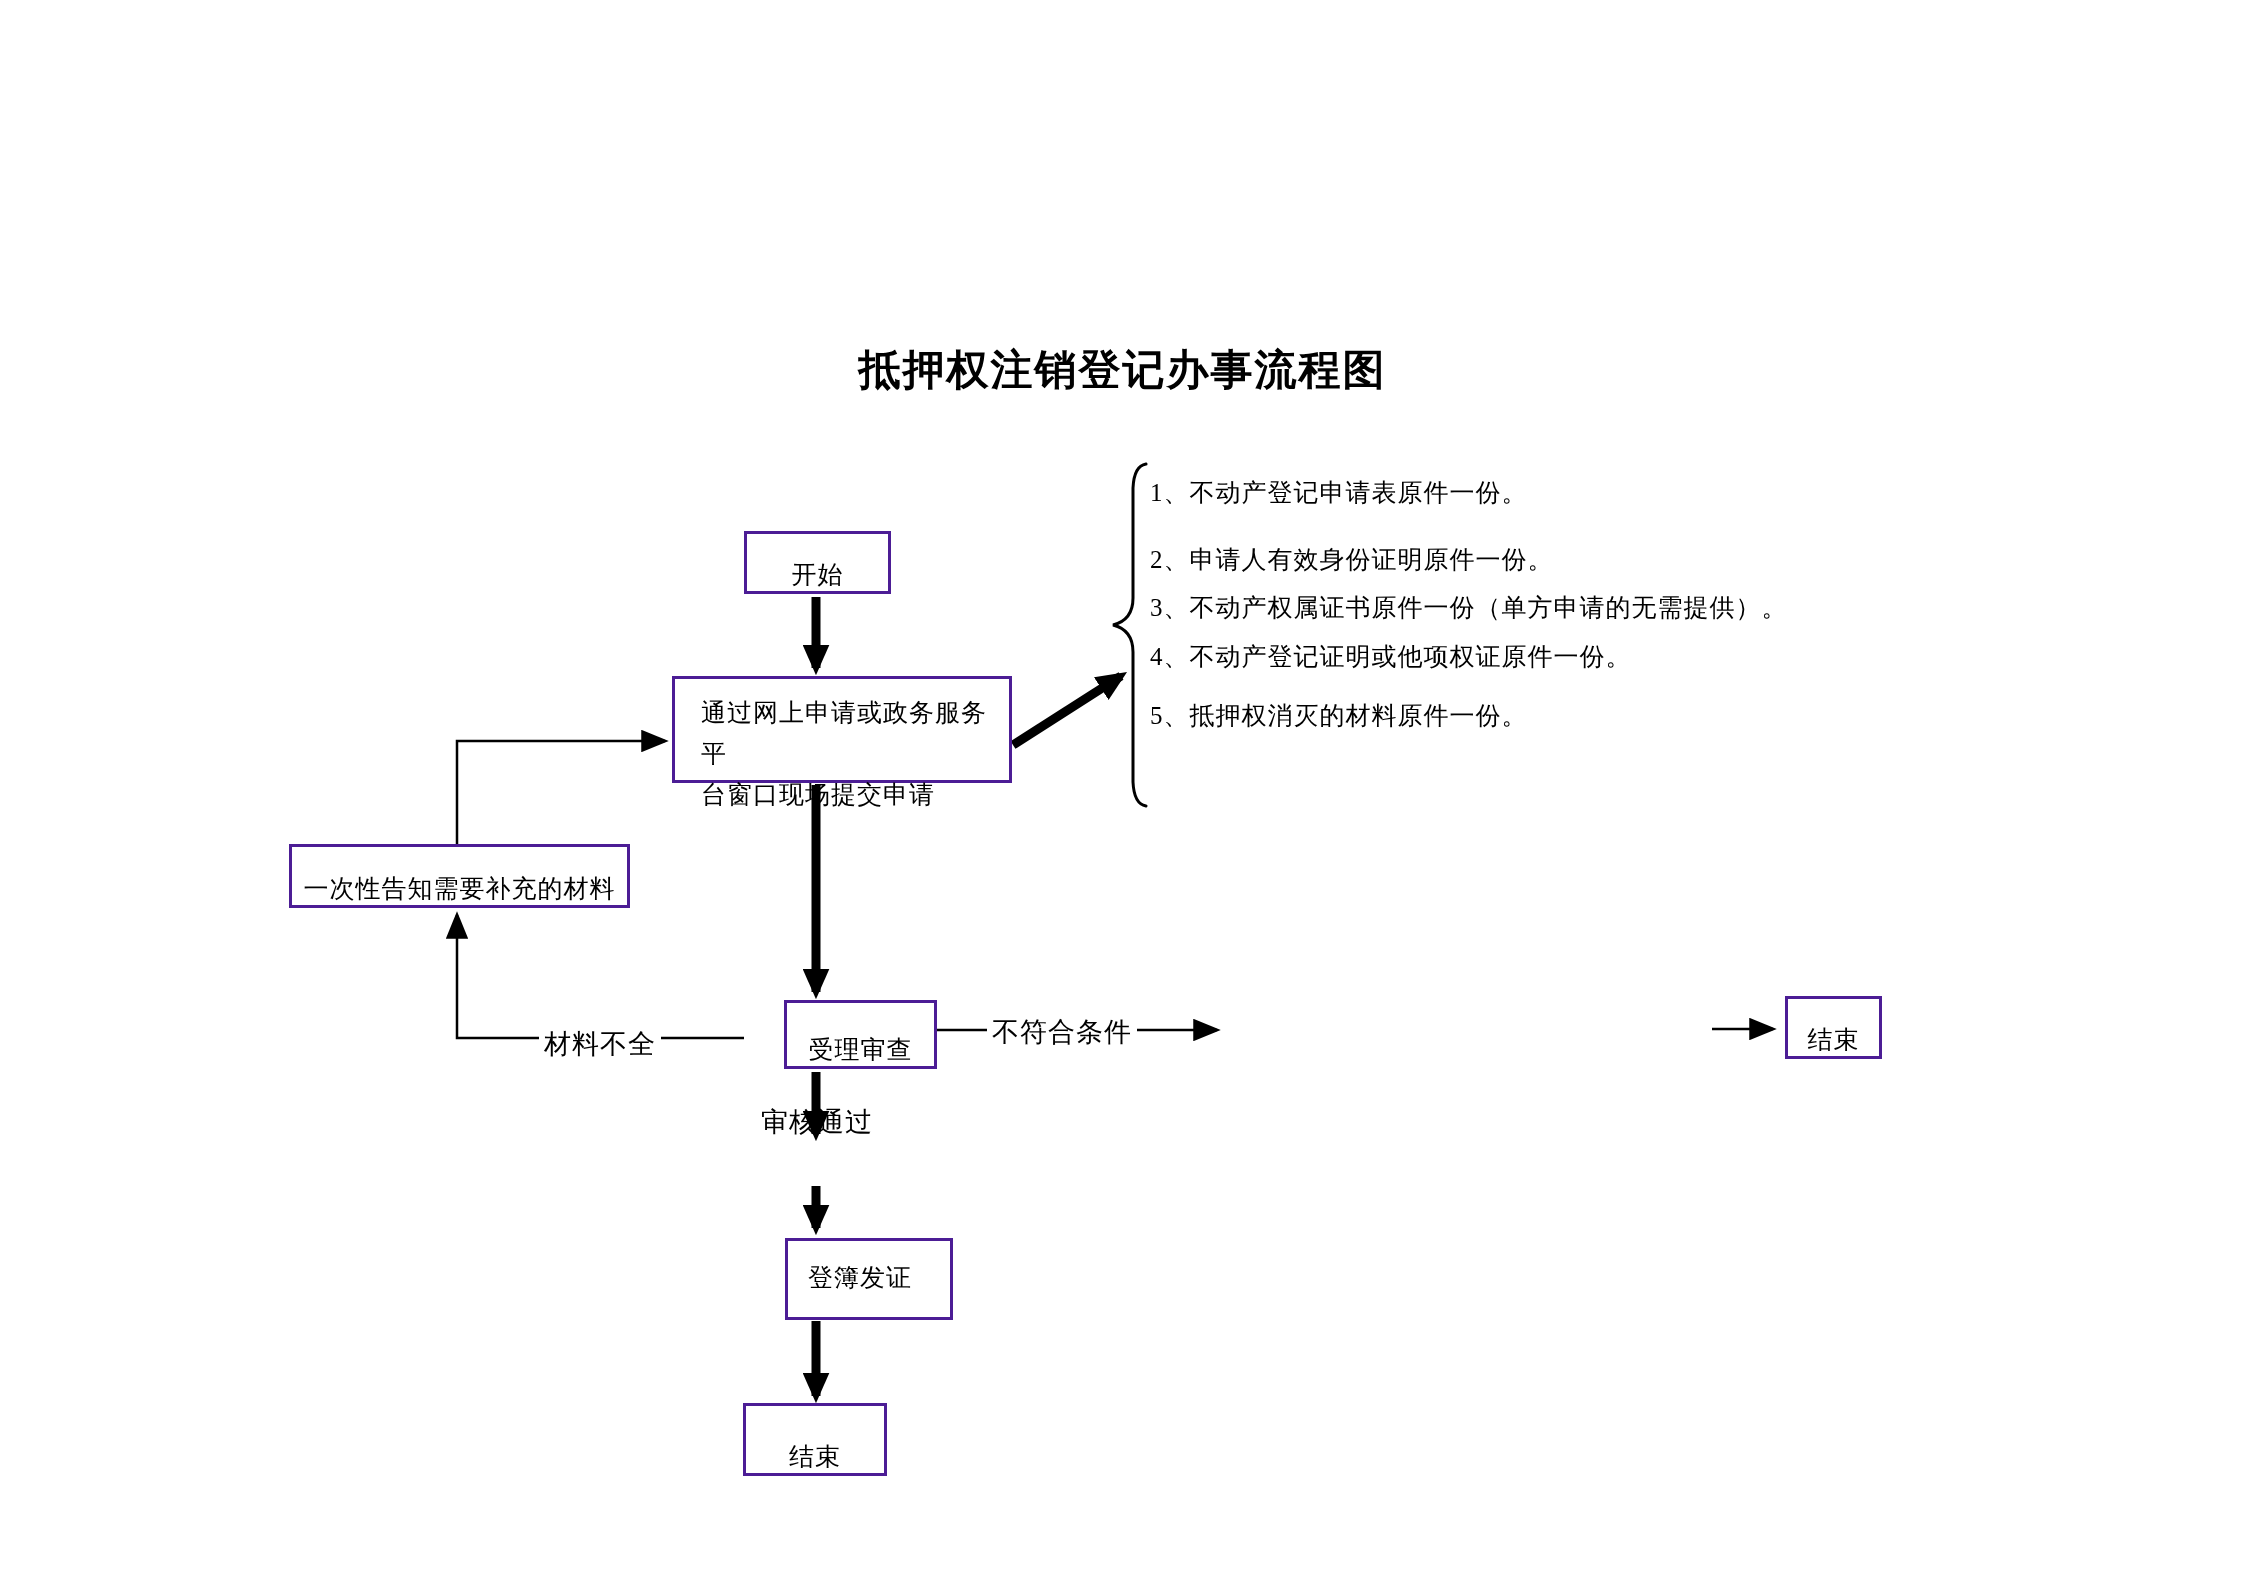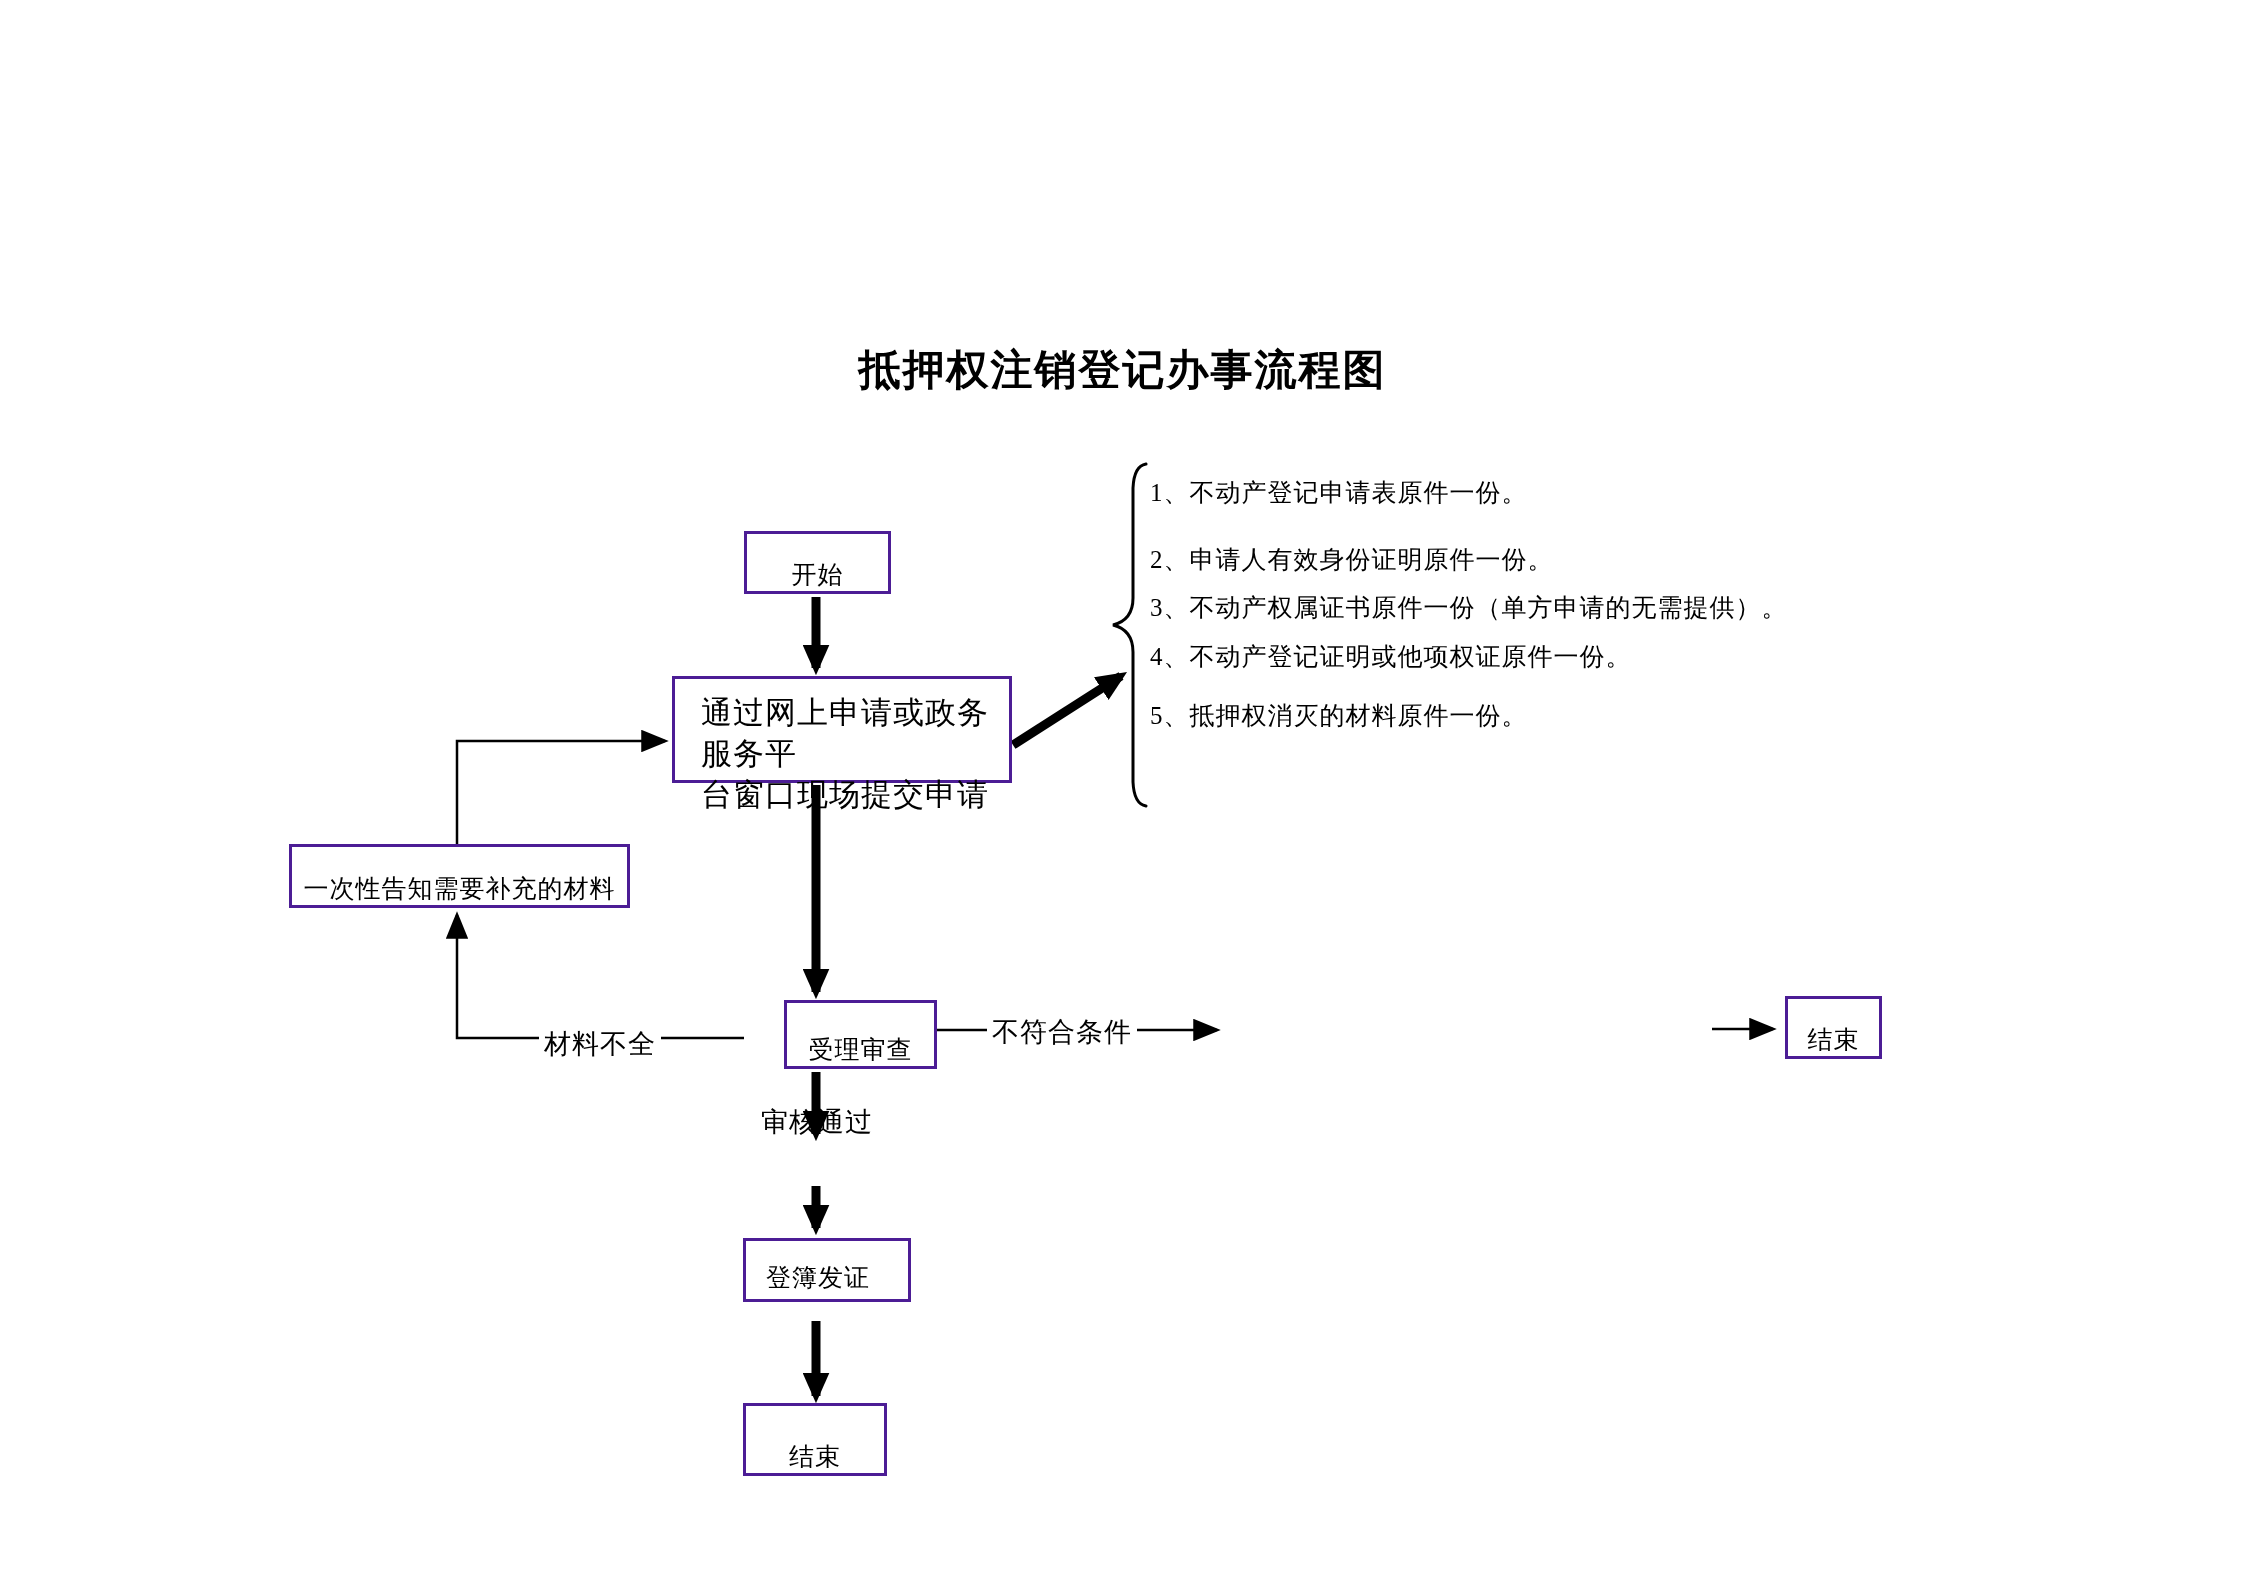--- a/index.html
+++ b/index.html
@@ -48,26 +48,26 @@
     letter-spacing: 1px;
     z-index: 2;
     white-space: nowrap;
   }
   .node.block {
     display: block;
     white-space: normal;
   }
   .n-start      { left: 744px;  top: 531px;  width: 147px; height: 63px; }
   .n-submit     { left: 672px;  top: 676px;  width: 340px; height: 107px;
-                  padding: 13px 0 0 26px; line-height: 41px; font-size: 31px; }
+                  padding: 13px 0 0 26px; line-height: 41px; font-size: 25px; }
   .n-notify     { left: 289px;  top: 844px;  width: 341px; height: 64px; }
   .n-review     { left: 744px;  top: 1000px; width: 153px; height: 69px; margin-left: 40px; }
   .n-reject     { left: 1223px; top: 1002px; width: 489px; height: 64px; }
   .n-end-right  { left: 1785px; top: 996px;  width: 97px;  height: 63px; }
-  .n-register   { left: 743px;  top: 1238px; width: 168px; height: 64px;
+  .n-register   { left: 785px;  top: 1238px; width: 168px; height: 82px;
                   padding: 20px 0 0 20px; }
   .n-end-bottom { left: 743px;  top: 1403px; width: 144px; height: 73px; }
   .edge-label {
     position: absolute;
     font-size: 27px;
     letter-spacing: 1px;
     background: #ffffff;
     padding: 0 5px;
     z-index: 3;
     white-space: nowrap;

